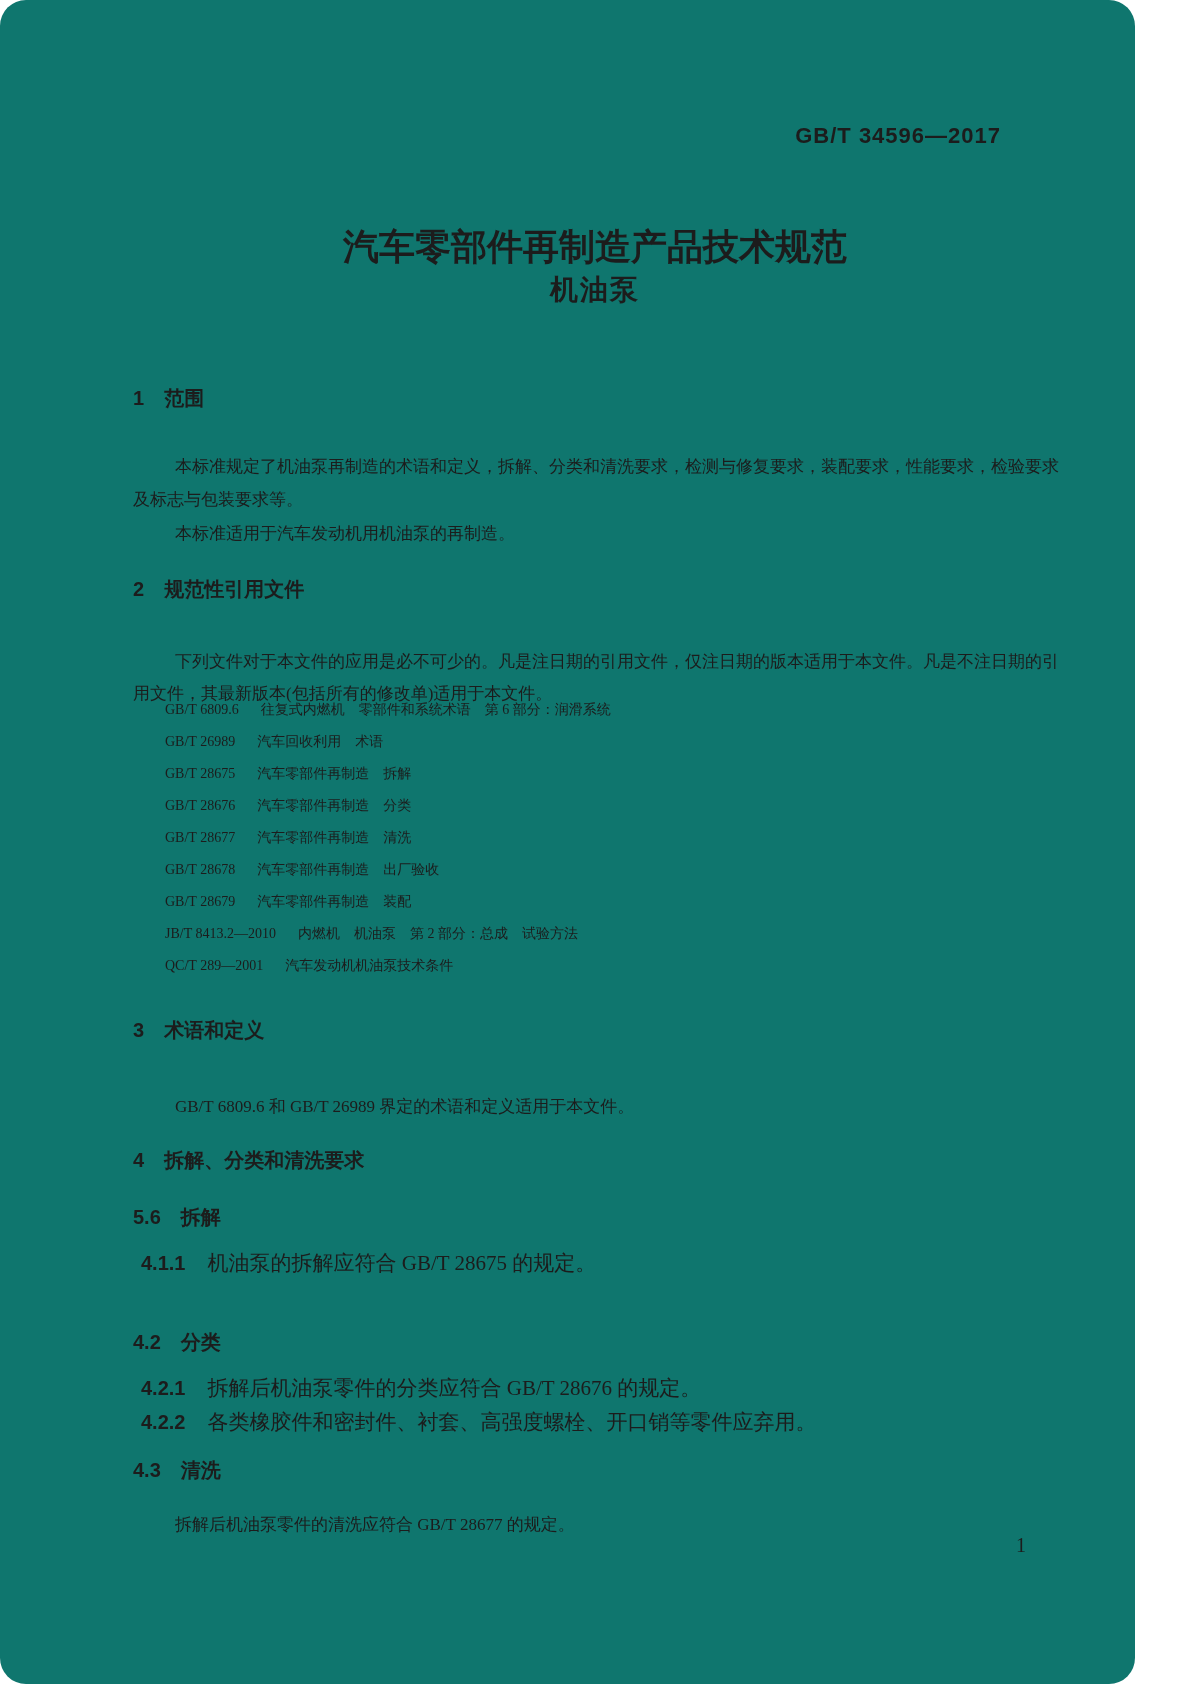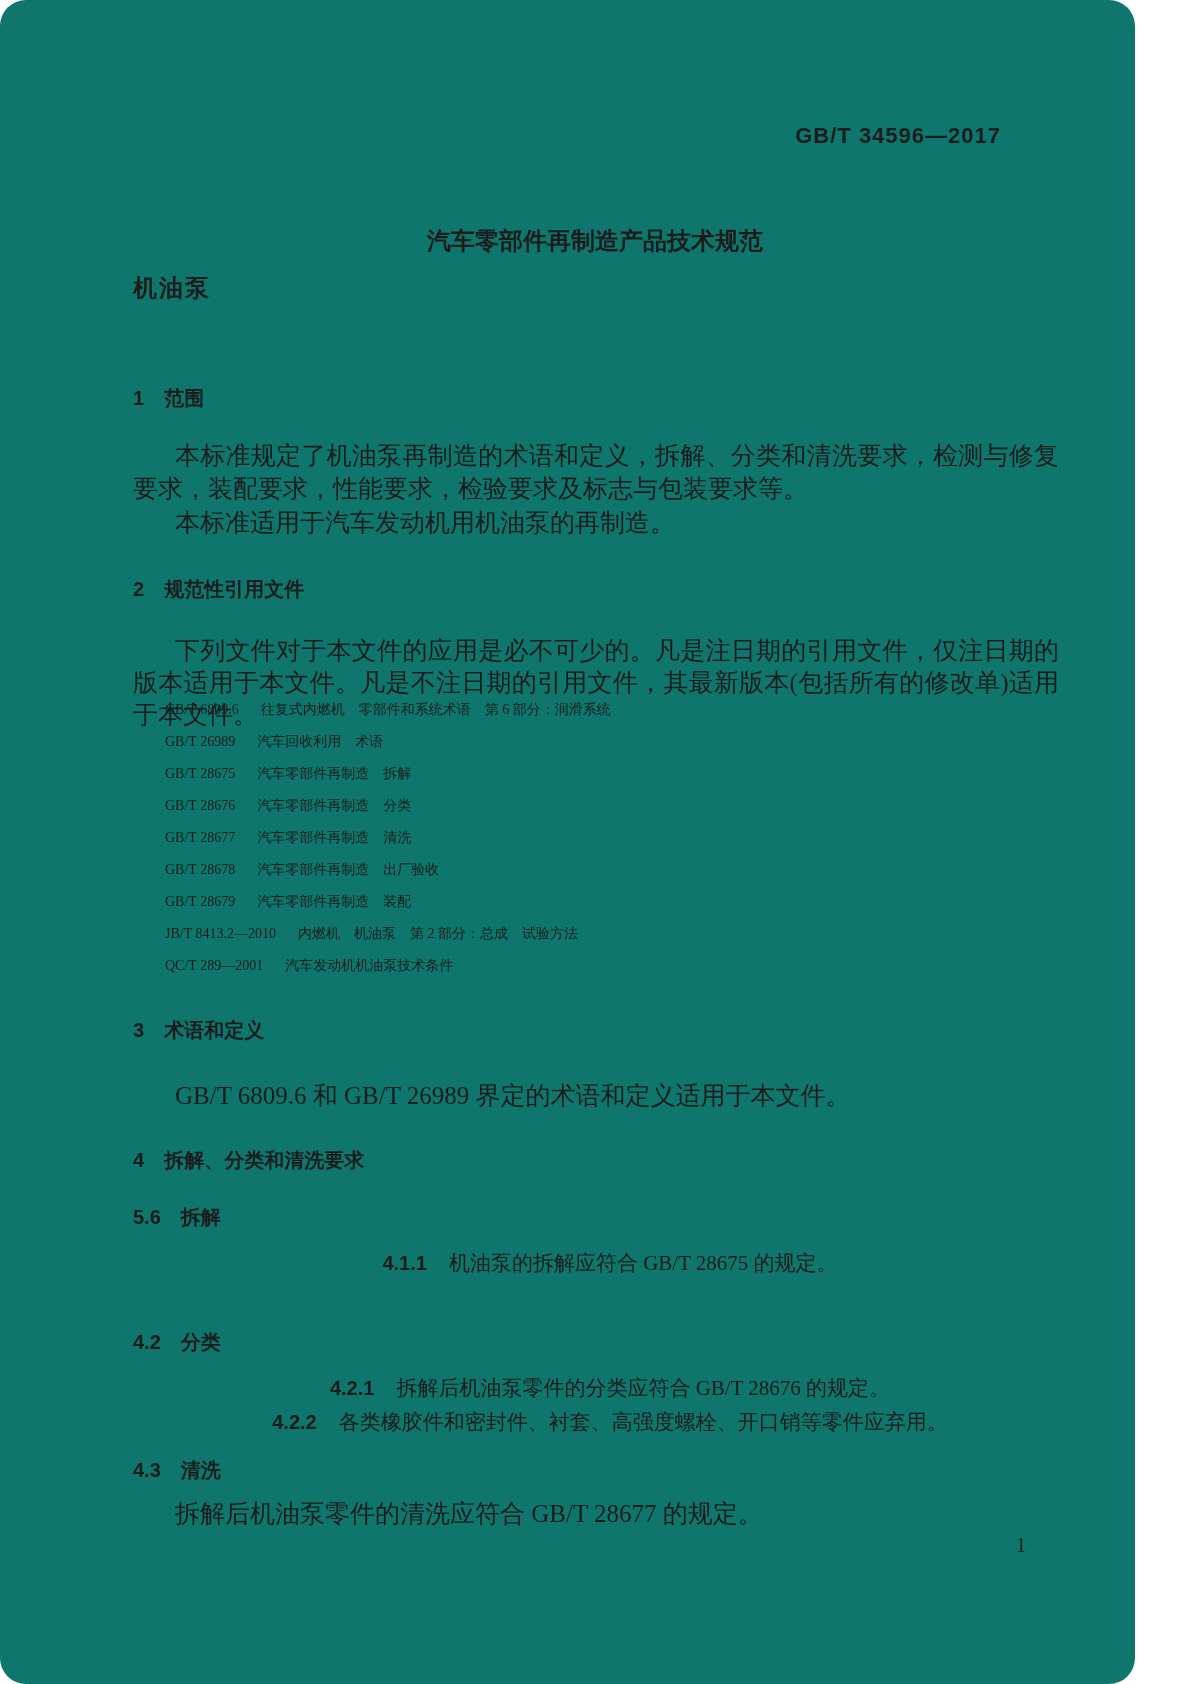--- a/index.html
+++ b/index.html
@@ -24,75 +24,76 @@
     letter-spacing: 1px;
     line-height: 1;
   }
   .doc-title {
     top: 229px;
     left: 133px;
     width: 924px;
     text-align: center;
     font-family: "Liberation Sans", sans-serif;
     font-weight: bold;
-    font-size: 24px;
+    font-size: 36px;
     line-height: 1;
   }
   .doc-subtitle {
     top: 276px;
     left: 133px;
     width: 924px;
-    font-family: "Liberation Sans", sans-serif;
-    font-weight: bold;
-    font-size: 24px;
+    text-align: center;
+    font-family: "Liberation Sans", sans-serif;
+    font-weight: bold;
+    font-size: 28px;
     letter-spacing: 2px;
     line-height: 1;
   }
 
   .heading {
     left: 133px;
     display: flex;
     font-family: "Liberation Sans", sans-serif;
     font-weight: bold;
     font-size: 20px;
     line-height: 1.2;
   }
   .heading .num { margin-right: 20px; }
 
   .para {
     left: 133px;
     width: 926px;
-    font-size: 25px;
+    font-size: 17px;
     line-height: 33px;
     text-align: justify;
     text-indent: 42px;
+    margin-top: 11px;
   }
   .para-s2 { line-height: 32px; }
 
   .ref-list {
     top: 694px;
     left: 165px;
     width: 900px;
   }
   .ref-item {
     display: flex;
     font-size: 14px;
     line-height: 32px;
     white-space: nowrap;
   }
   .ref-item .ref-code { margin-right: 22px; }
 
   .clause {
-    left: 147px;
+    left: 141px;
     width: 926px;
     display: flex;
     font-size: 21px;
     line-height: 26px;
     white-space: nowrap;
-    justify-content: center;
   }
   .clause .num {
     font-family: "Liberation Sans", sans-serif;
     font-weight: bold;
     font-size: 20px;
     margin-right: 22px;
     line-height: 26px;
   }
 
   .page-number {

